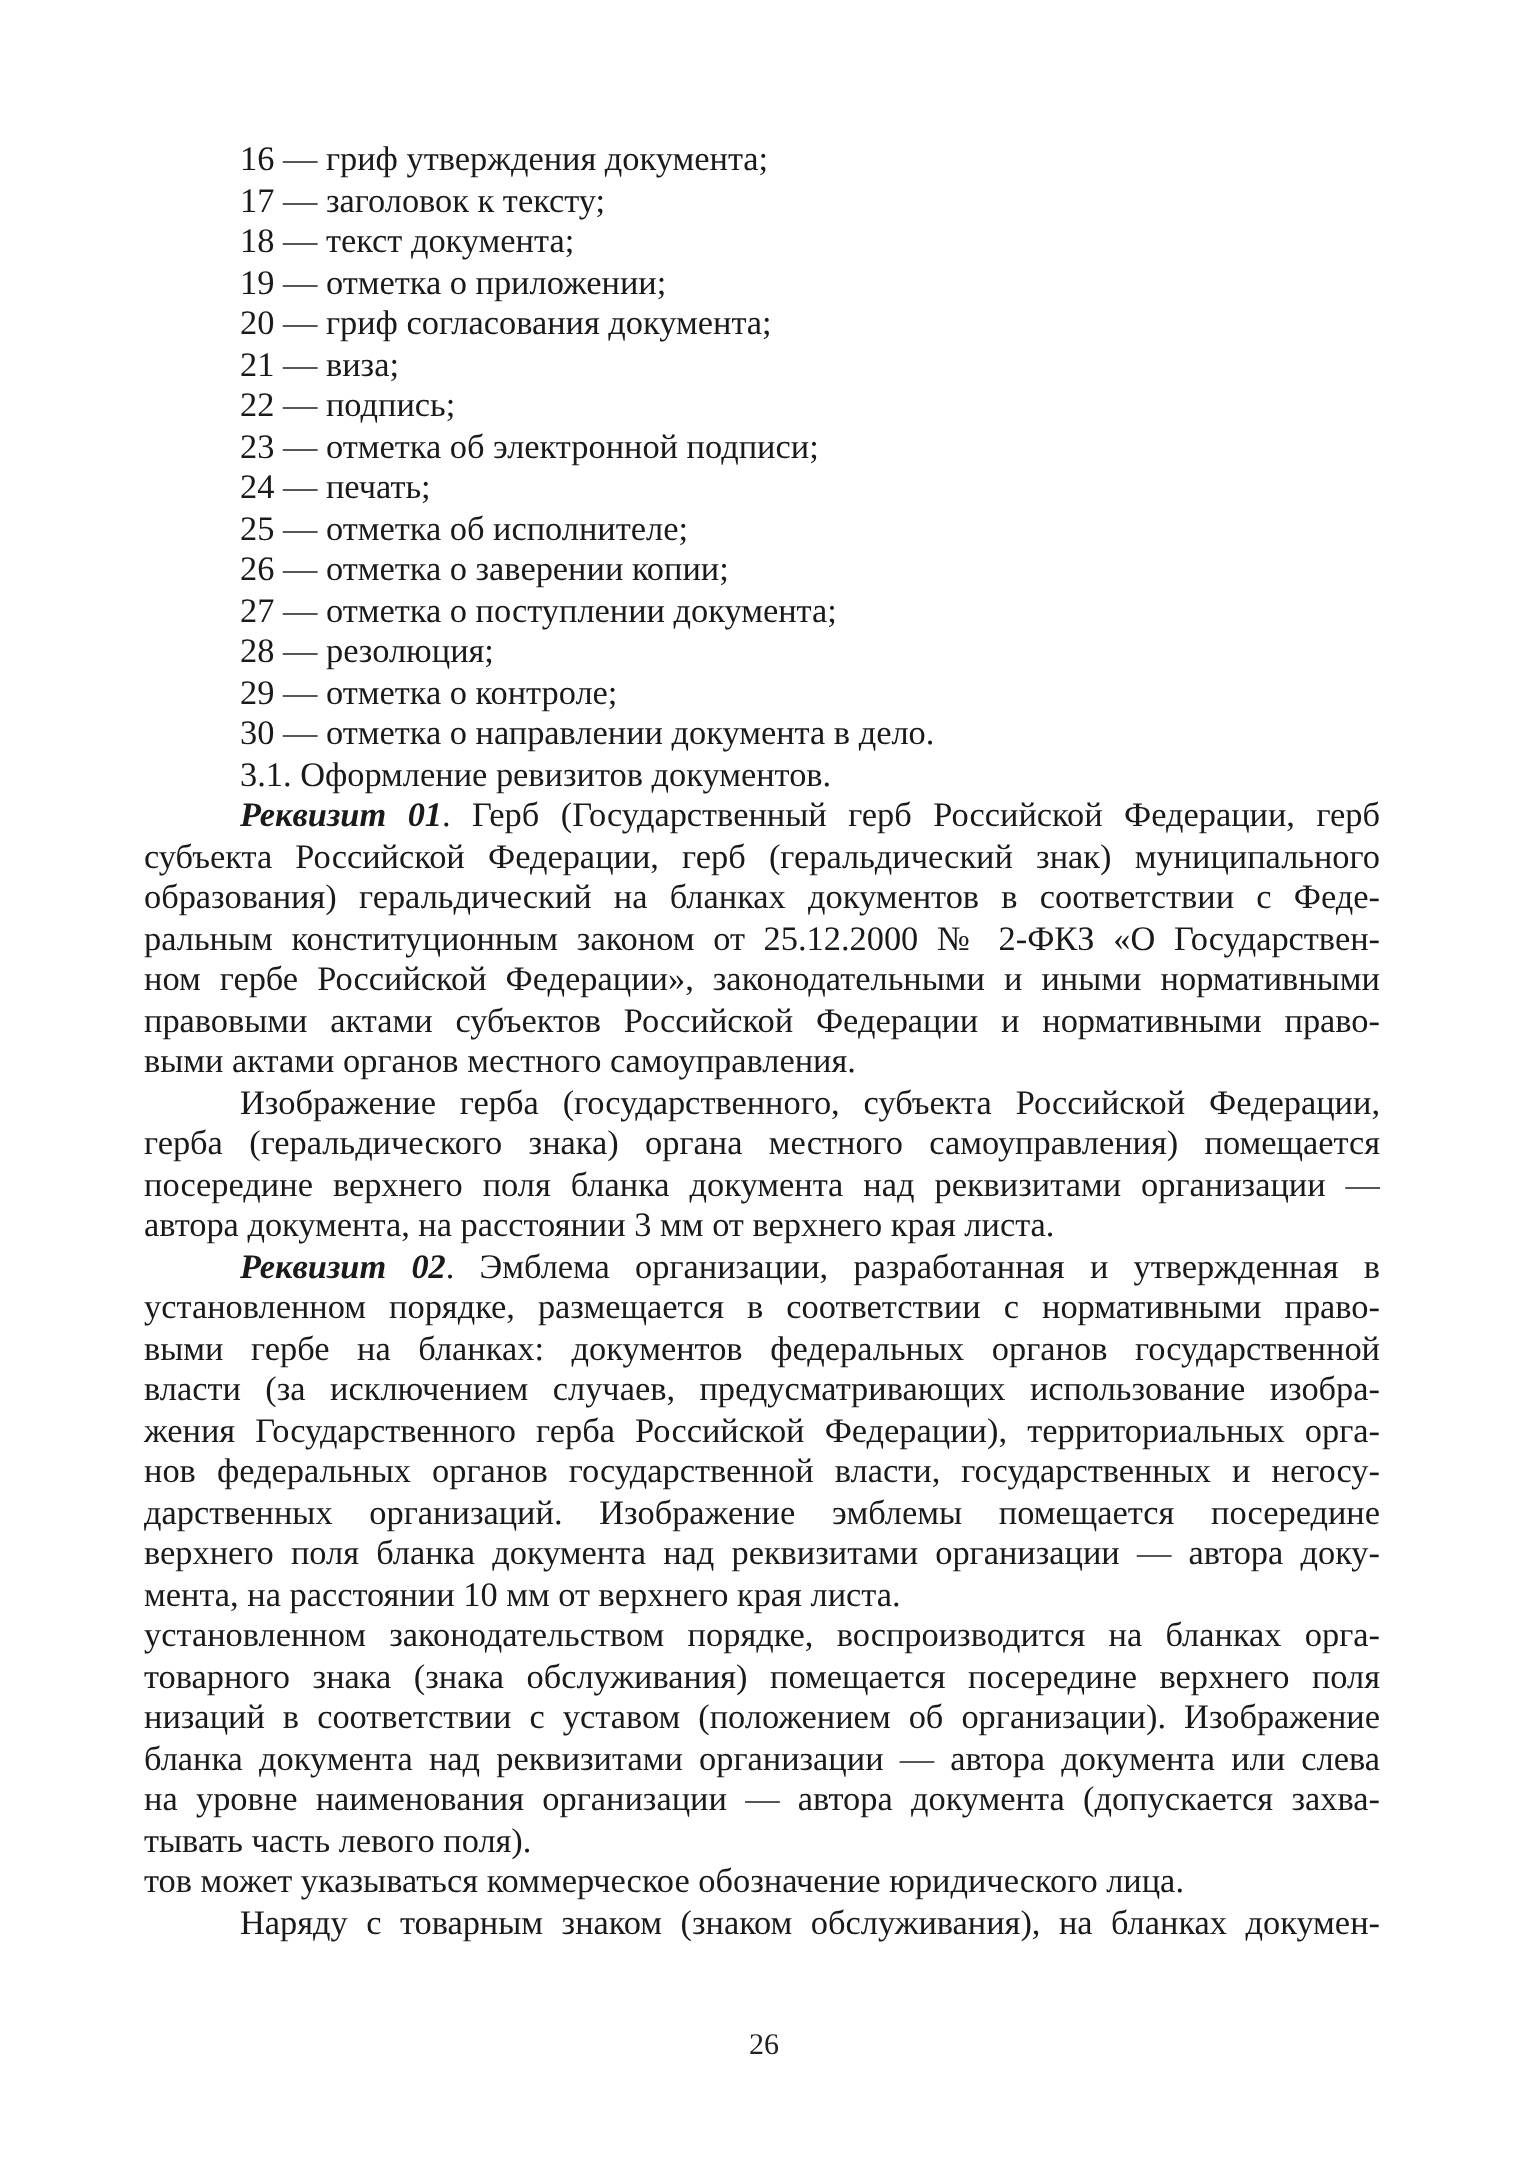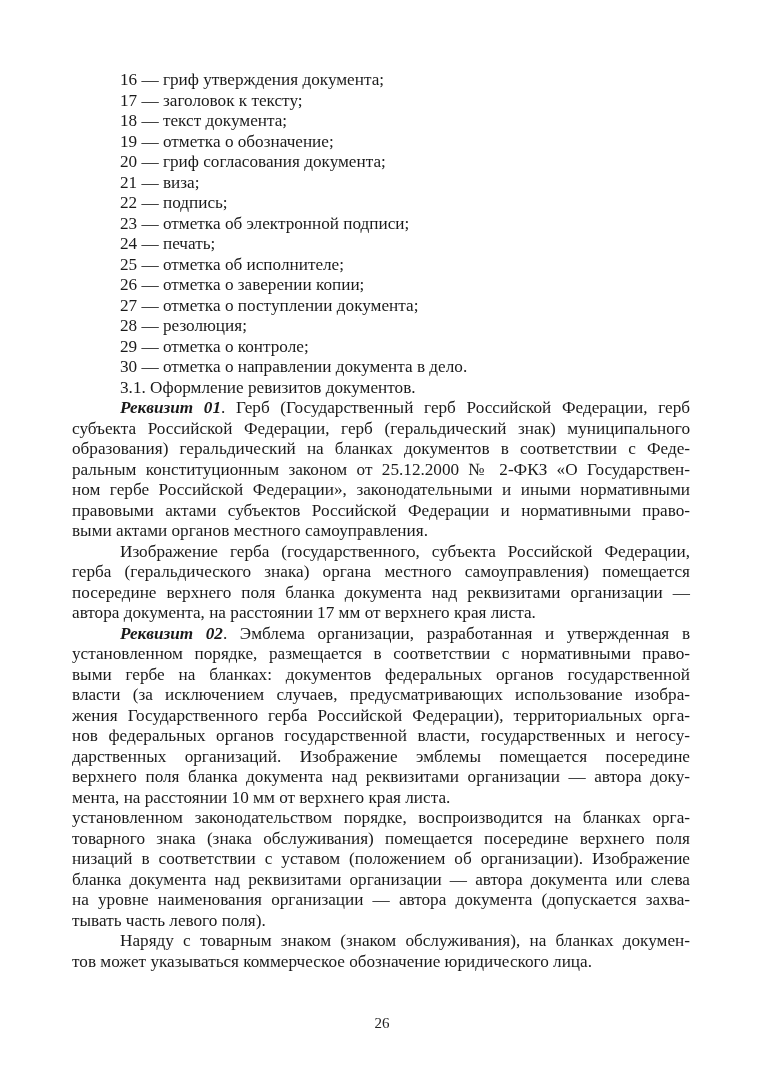--- a/index.html
+++ b/index.html
@@ -26,21 +26,21 @@
 </head>
 <body>
 
 <div class="page">
   <div class="text">
 
     <div>
       <div class="line list"><span>16</span> — <span>гриф утверждения документа;</span></div>
       <div class="line list"><span>17</span> — <span>заголовок к тексту;</span></div>
       <div class="line list"><span>18</span> — <span>текст документа;</span></div>
-      <div class="line list"><span>19</span> — <span>отметка о обозначение;</span></div>
+      <div class="line list"><span>19</span> — <span>отметка о приложении;</span></div>
       <div class="line list"><span>20</span> — <span>гриф согласования документа;</span></div>
       <div class="line list"><span>21</span> — <span>виза;</span></div>
       <div class="line list"><span>22</span> — <span>подпись;</span></div>
       <div class="line list"><span>23</span> — <span>отметка об электронной подписи;</span></div>
       <div class="line list"><span>24</span> — <span>печать;</span></div>
       <div class="line list"><span>25</span> — <span>отметка об исполнителе;</span></div>
       <div class="line list"><span>26</span> — <span>отметка о заверении копии;</span></div>
       <div class="line list"><span>27</span> — <span>отметка о поступлении документа;</span></div>
       <div class="line list"><span>28</span> — <span>резолюция;</span></div>
       <div class="line list"><span>29</span> — <span>отметка о контроле;</span></div>
@@ -56,21 +56,21 @@
       <div class="line">ральным конституционным законом от 25.12.2000 № 2-ФКЗ «О Государствен-</div>
       <div class="line">ном гербе Российской Федерации», законодательными и иными нормативными</div>
       <div class="line">правовыми актами субъектов Российской Федерации и нормативными право-</div>
       <div class="line last">выми актами органов местного самоуправления.</div>
     </div>
 
     <div>
       <div class="line indent">Изображение герба (государственного, субъекта Российской Федерации,</div>
       <div class="line">герба (геральдического знака) органа местного самоуправления) помещается</div>
       <div class="line">посередине верхнего поля бланка документа над реквизитами организации —</div>
-      <div class="line last">автора документа, на расстоянии 17 мм от верхнего края листа.</div>
+      <div class="line last">автора документа, на расстоянии 3 мм от верхнего края листа.</div>
     </div>
 
     <div>
       <div class="line indent"><span class="b">Реквизит 02</span><span>. Эмблема организации, разработанная и утвержденная в</span></div>
       <div class="line">установленном порядке, размещается в соответствии с нормативными право-</div>
       <div class="line">выми гербе на бланках: документов федеральных органов государственной</div>
       <div class="line">власти (за исключением случаев, предусматривающих использование изобра-</div>
       <div class="line">жения Государственного герба Российской Федерации), территориальных орга-</div>
       <div class="line">нов федеральных органов государственной власти, государственных и негосу-</div>
       <div class="line">дарственных организаций. Изображение эмблемы помещается посередине</div>
@@ -81,20 +81,20 @@
     <div>
       <div class="line">установленном законодательством порядке, воспроизводится на бланках орга-</div>
       <div class="line">товарного знака (знака обслуживания) помещается посередине верхнего поля</div>
       <div class="line">низаций в соответствии с уставом (положением об организации). Изображение</div>
       <div class="line">бланка документа над реквизитами организации — автора документа или слева</div>
       <div class="line">на уровне наименования организации — автора документа (допускается захва-</div>
       <div class="line last">тывать часть левого поля).</div>
     </div>
 
     <div>
+      <div class="line last">тов может указываться коммерческое обозначение юридического лица.</div>
       <div class="line indent">Наряду с товарным знаком (знаком обслуживания), на бланках докумен-</div>
-      <div class="line last">тов может указываться коммерческое обозначение юридического лица.</div>
     </div>
 
   </div>
 
   <div class="pagenum">26</div>
 </div>
 
 </body></html>

